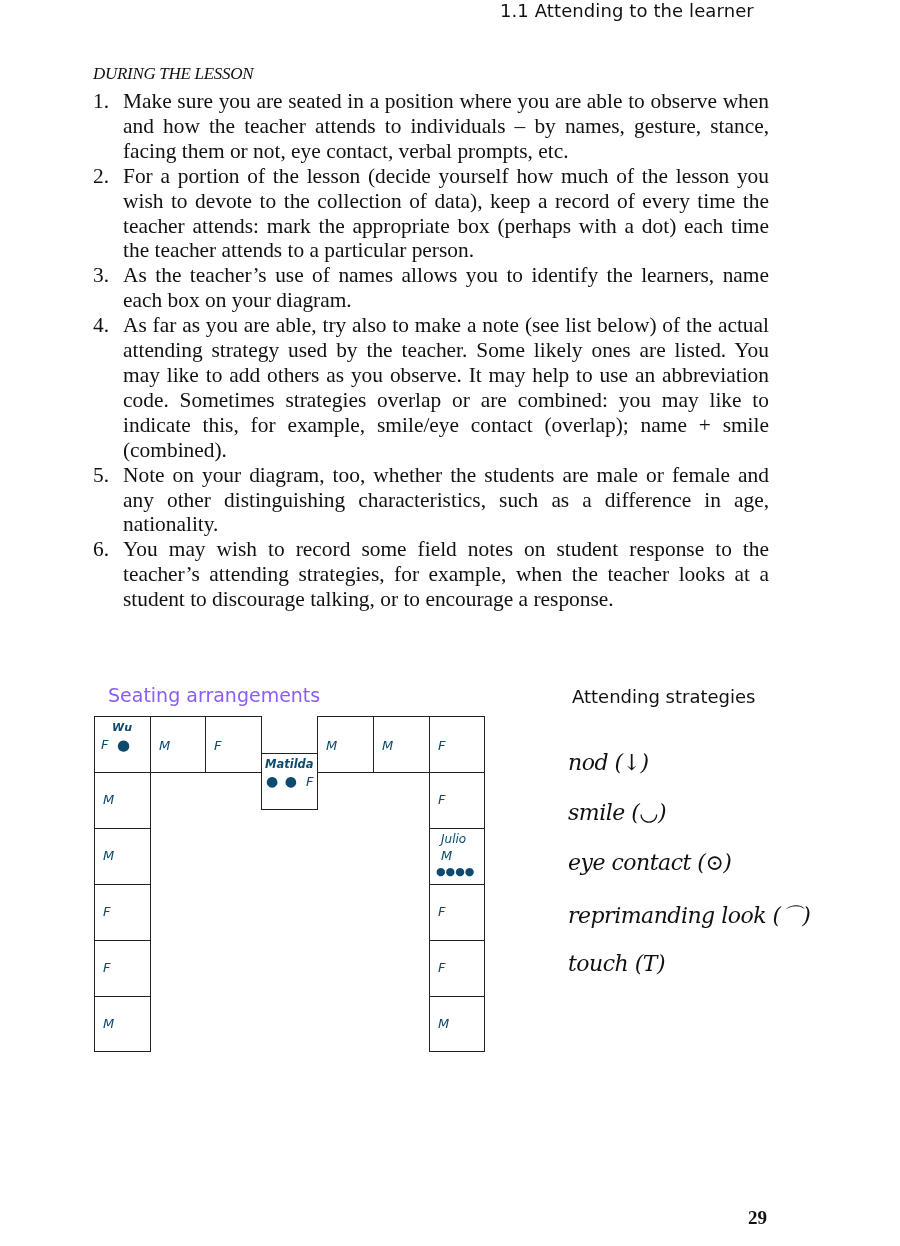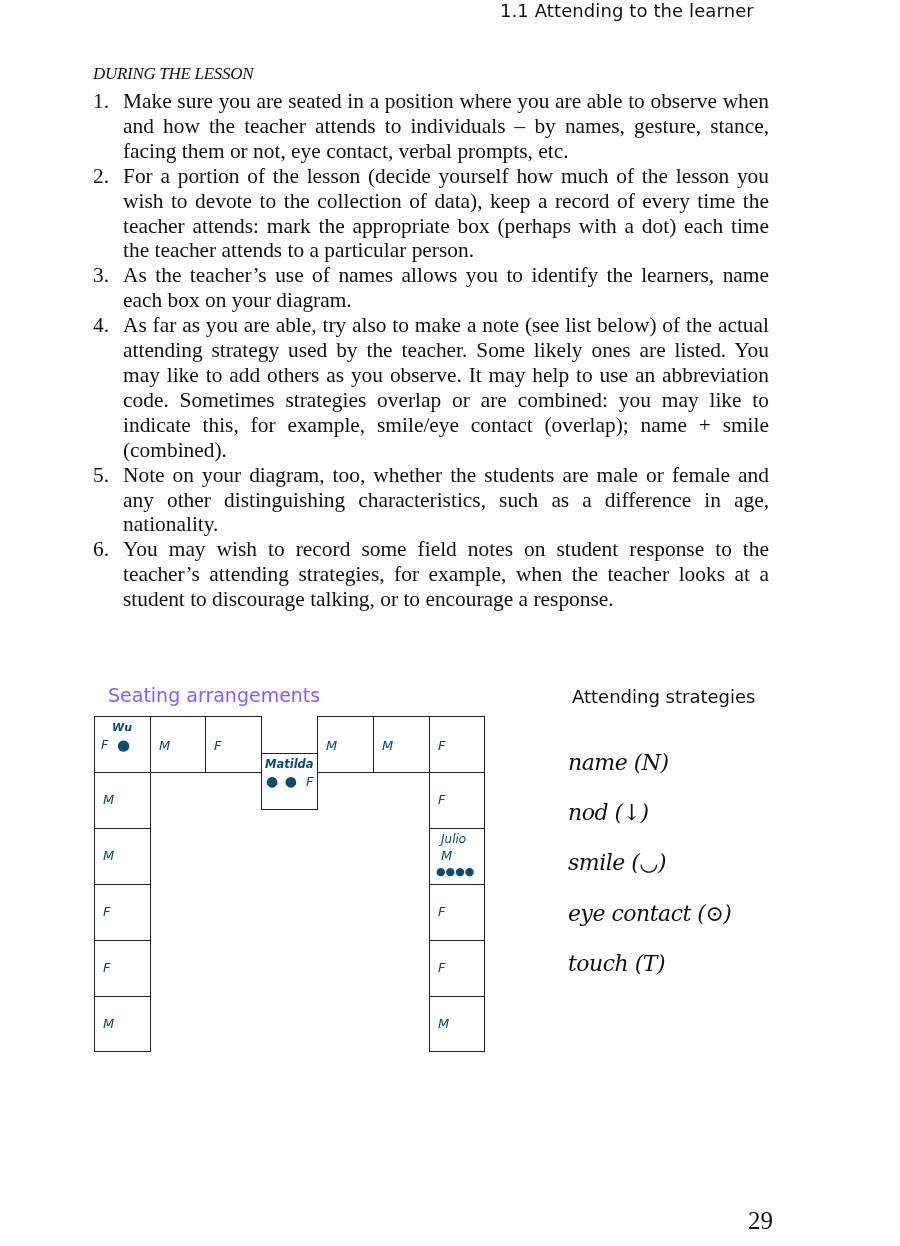--- a/index.html
+++ b/index.html
@@ -39,21 +39,21 @@
   .seat .name { position: absolute; font-weight: bold; font-size: 11px; }
   .seat .dots { position: absolute; font-style: normal; font-size: 12px; letter-spacing: 2px; }
   .seat.side .g { top: 19px; left: 8px; }
   .strategies {
     position: absolute; left: 568px; top: 750px; margin: 0; padding: 0; list-style: none;
     font-family: "DejaVu Serif", serif; font-style: italic; font-size: 22px; color: #111;
   }
   .strategies li { height: 50.2px; white-space: nowrap; letter-spacing: -0.5px; }
   .page-number {
     position: absolute; left: 748px; top: 1207px;
-    font-family: "Liberation Serif", serif; font-weight: normal; font-size: 25px; color: #111;
+    font-family: "Liberation Serif", serif; font-weight: bold; font-size: 19px; color: #111;
   }
 </style>
 </head>
 <body>
 
 <div class="running-head">1.1  Attending to the learner</div>
 <div class="section-head">DURING THE LESSON</div>
 
 <ol class="steps">
   <li><span class="num">1.</span><span>Make sure you are seated in a position where you are able to observe when and how the teacher attends to individuals – by names, gesture, stance, facing them or not, eye contact, verbal prompts, etc.</span></li>
@@ -123,20 +123,20 @@
   </div>
   <div class="seat side" style="left:429px;top:940px;width:56px;height:57px;">
     <span class="g">F</span>
   </div>
   <div class="seat side" style="left:429px;top:996px;width:56px;height:56px;">
     <span class="g">M</span>
   </div>
 </div>
 
 <ul class="strategies">
-  <li><span>name</span> <span>(N)</span></li>
   <li><span>nod</span> <span>(↓)</span></li>
   <li><span>smile</span> <span>(◡)</span></li>
   <li><span>eye contact</span> <span>(⊙)</span></li>
+  <li><span>reprimanding look</span> <span>(⌒)</span></li>
   <li><span>touch</span> <span>(T)</span></li>
 </ul>
 
 <div class="page-number">29</div>
 
 </body></html>

